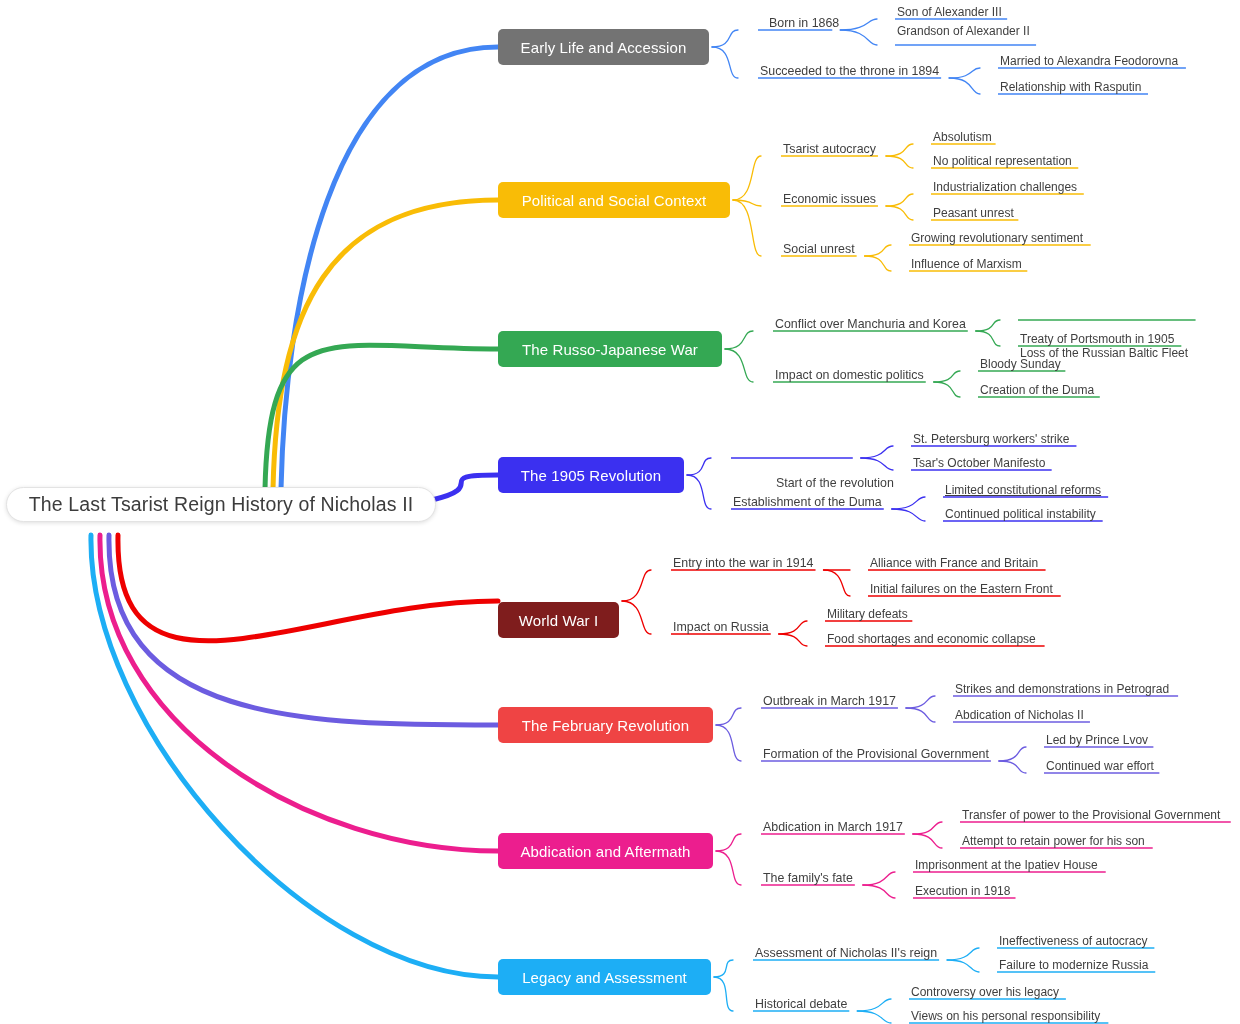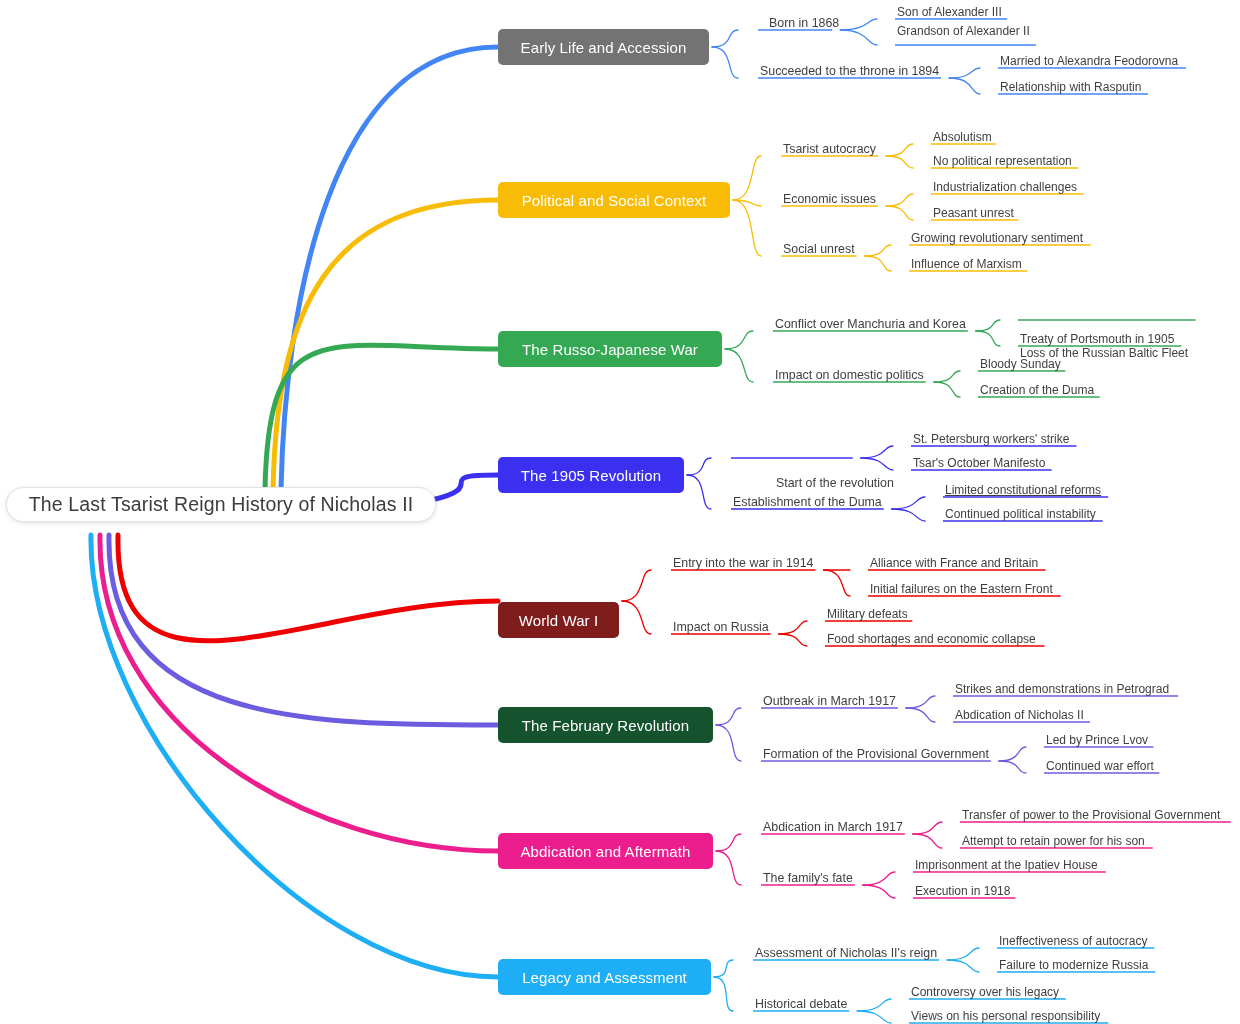--- a/index.html
+++ b/index.html
@@ -241,21 +241,21 @@
       <div class="leaf l3" style="left: 945px; top: 507px;">Continued political instability</div>
       <div class="branch-box" style="left: 498px; top: 602px; width: 121px; background: #7f1d1d; justify-content: center;">
         <span class="branch-label">World War I</span>
       </div>
       <div class="leaf l2" style="left: 673px; top: 556px;">Entry into the war in 1914</div>
       <div class="leaf l3" style="left: 870px; top: 556px;">Alliance with France and Britain</div>
       <div class="leaf l3" style="left: 870px; top: 582px;">Initial failures on the Eastern Front</div>
       <div class="leaf l2" style="left: 673px; top: 620px;">Impact on Russia</div>
       <div class="leaf l3" style="left: 827px; top: 607px;">Military defeats</div>
       <div class="leaf l3" style="left: 827px; top: 632px;">Food shortages and economic collapse</div>
-      <div class="branch-box" style="left: 498px; top: 707px; width: 215px; background: #14532d;">
+      <div class="branch-box" style="left: 498px; top: 707px; width: 215px; background: #ef4444;">
         <span class="branch-label">The February Revolution</span>
       </div>
       <div class="leaf l2" style="left: 763px; top: 694px;">Outbreak in March 1917</div>
       <div class="leaf l3" style="left: 955px; top: 682px;">Strikes and demonstrations in Petrograd</div>
       <div class="leaf l3" style="left: 955px; top: 708px;">Abdication of Nicholas II</div>
       <div class="leaf l2" style="left: 763px; top: 747px;">Formation of the Provisional Government</div>
       <div class="leaf l3" style="left: 1046px; top: 733px;">Led by Prince Lvov</div>
       <div class="leaf l3" style="left: 1046px; top: 759px;">Continued war effort</div>
       <div class="branch-box" style="left: 498px; top: 833px; width: 215px; background: rgb(236, 30, 142);">
         <span class="branch-label">Abdication and Aftermath</span>

